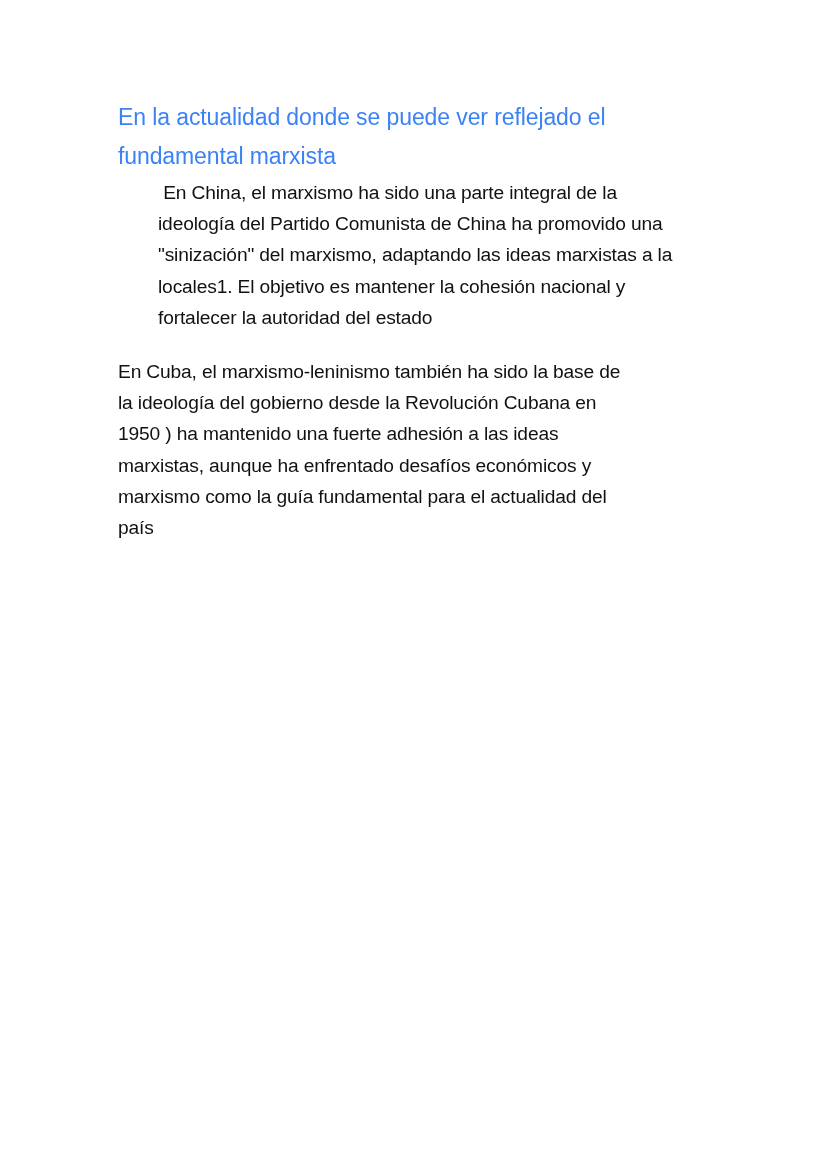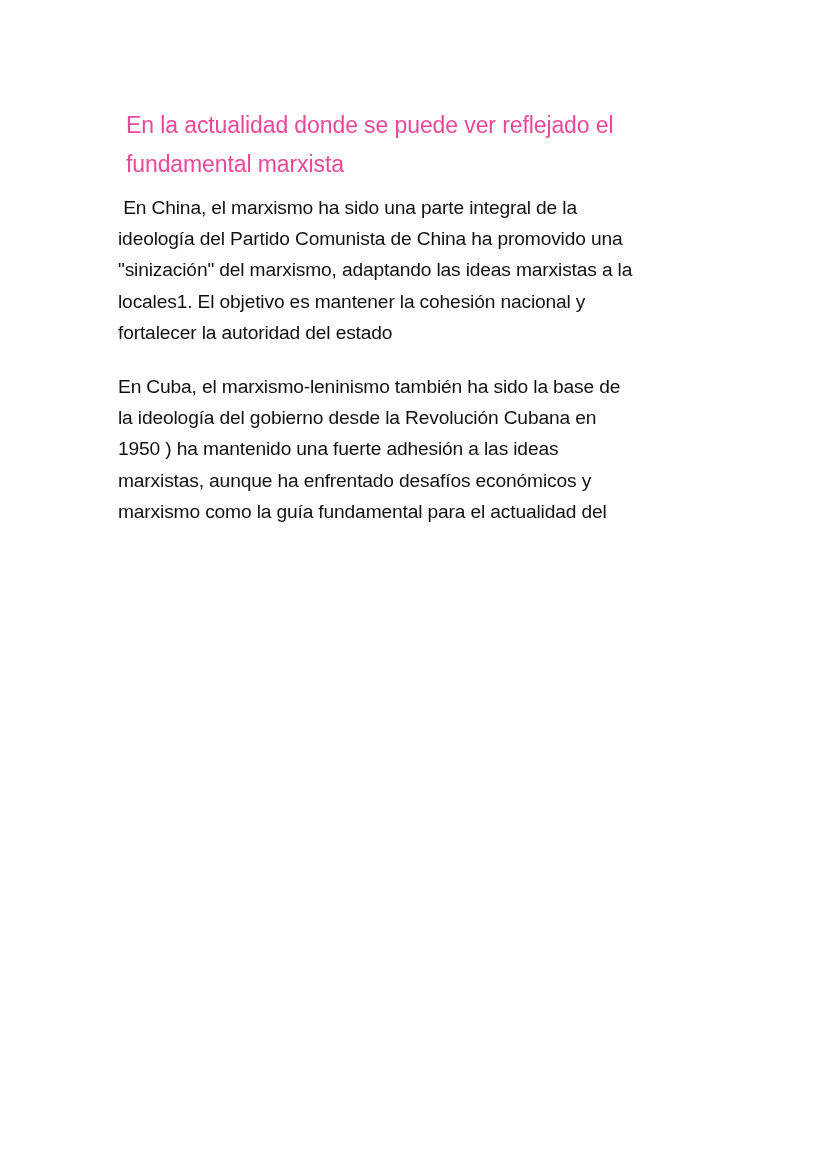--- a/index.html
+++ b/index.html
@@ -21,40 +21,41 @@
       height: 1171px;
       background: #ffffff;
     }
     .content {
       position: absolute;
       left: 118px;
       top: 98px;
       width: 600px;
     }
     .heading {
-      margin: 8px;
+      margin: 0;
       font-size: 23px;
       line-height: 39px;
       font-weight: normal;
-      color: #ec4899;
+      color: #3b82f6;
       letter-spacing: -0.1px;
     }
     .line {
       display: block;
       white-space: pre;
     }
     .para {
       margin: 0;
       color: #111111;
       font-size: 19.2px;
       line-height: 31.2px;
       letter-spacing: -0.15px;
     }
     .para1 {
       margin-top: 1px;
+      margin-left: 40px;
     }
     .para2 {
       margin-top: 23px;
     }
   </style>
 </head>
 <body>
 
 <div class="page">
   <div class="content">
@@ -70,15 +71,16 @@
       <span class="line">locales1. El objetivo es mantener la cohesión nacional y</span>
       <span class="line">fortalecer la autoridad del estado</span>
     </p>
 
     <p class="para para2">
       <span class="line">En Cuba, el marxismo-leninismo también ha sido la base de</span>
       <span class="line">la ideología del gobierno desde la Revolución Cubana en</span>
       <span class="line">1950 ) ha mantenido una fuerte adhesión a las ideas</span>
       <span class="line">marxistas, aunque ha enfrentado desafíos económicos y</span>
       <span class="line">marxismo como la guía fundamental para el actualidad del</span>
+      <span class="line">país</span>
     </p>
   </div>
 </div>
 
 </body></html>

